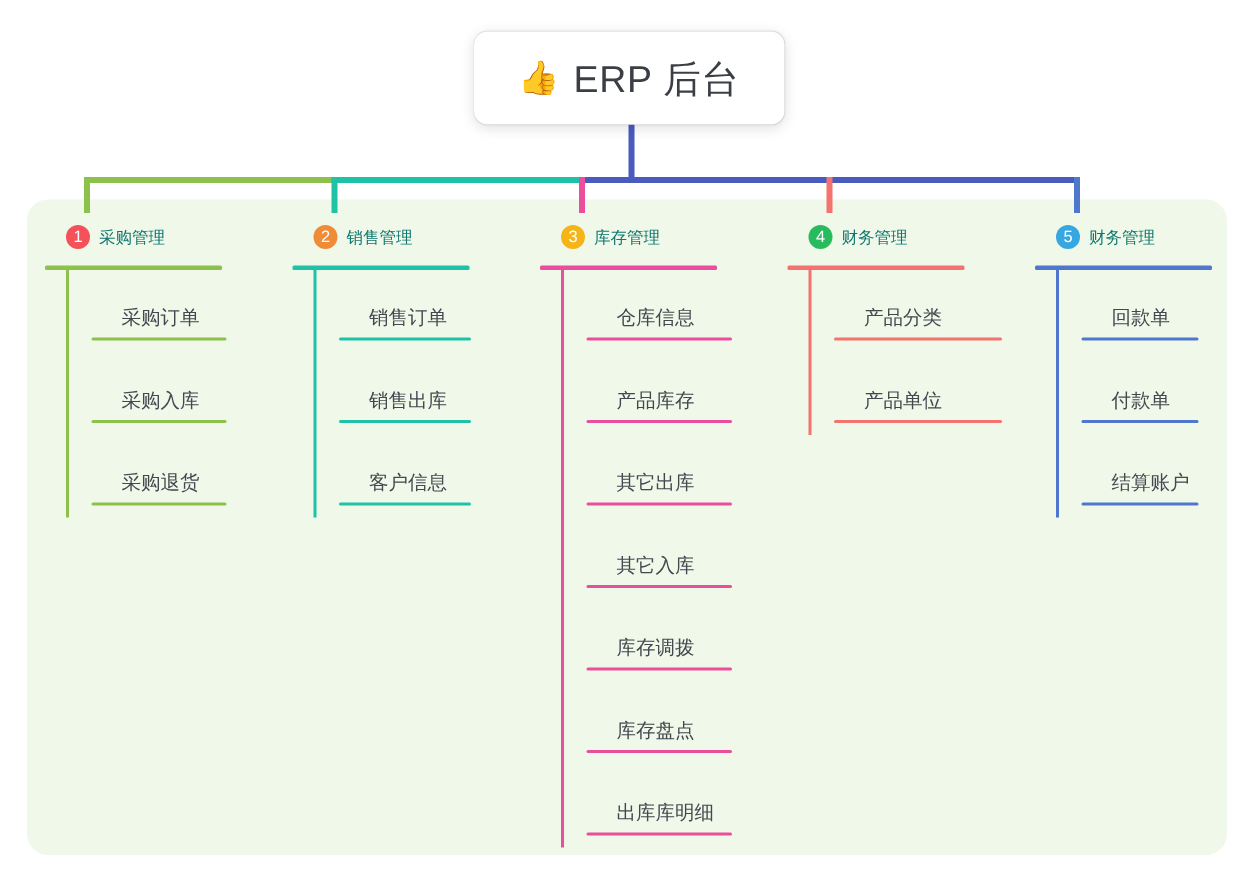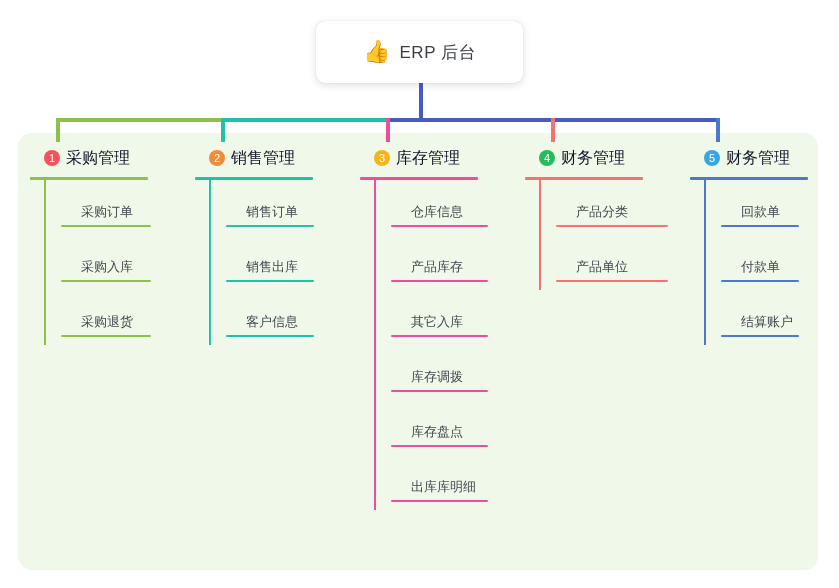--- a/index.html
+++ b/index.html
@@ -31,21 +31,21 @@
     justify-content: center;
     gap: 9px;
     z-index: 6;
   }
   #root-card .thumb {
     font-size: 22px;
     line-height: 1;
     display: inline-block;
   }
   #root-card .root-title {
-    font-size: 17px;
+    font-size: 25px;
     color: #3b3f45;
     letter-spacing: 0.5px;
     white-space: nowrap;
   }
 
   
   .stem {
     position: absolute;
     z-index: 4;
   }
@@ -80,22 +80,22 @@
     height: 16px;
     border-radius: 50%;
     color: #ffffff;
     font-size: 11px;
     line-height: 16px;
     text-align: center;
     font-weight: normal;
     flex: 0 0 auto;
   }
   .col-title {
-    font-size: 16px;
-    color: #0f172a;
+    font-size: 11px;
+    color: #0f766e;
     white-space: nowrap;
   }
   .head-rule {
     height: 3px;
     margin-top: 7px;
     border-radius: 1px;
   }
   .branch {
     position: relative;
     margin-left: 14px;
@@ -198,20 +198,24 @@
       <div class="branch" style="border-left-color: rgb(234, 78, 156);">
         <div class="leaf">
           <span class="leaf-label">仓库信息</span>
           <div class="leaf-rule" style="width: 97px; background: rgb(234, 78, 156);"></div>
         </div>
         <div class="leaf">
           <span class="leaf-label">产品库存</span>
           <div class="leaf-rule" style="width: 97px; background: rgb(234, 78, 156);"></div>
         </div>
         <div class="leaf">
+          <span class="leaf-label">其它出库</span>
+          <div class="leaf-rule" style="width: 97px; background: rgb(234, 78, 156);"></div>
+        </div>
+        <div class="leaf">
           <span class="leaf-label">其它入库</span>
           <div class="leaf-rule" style="width: 97px; background: rgb(234, 78, 156);"></div>
         </div>
         <div class="leaf">
           <span class="leaf-label">库存调拨</span>
           <div class="leaf-rule" style="width: 97px; background: rgb(234, 78, 156);"></div>
         </div>
         <div class="leaf">
           <span class="leaf-label">库存盘点</span>
           <div class="leaf-rule" style="width: 97px; background: rgb(234, 78, 156);"></div>

